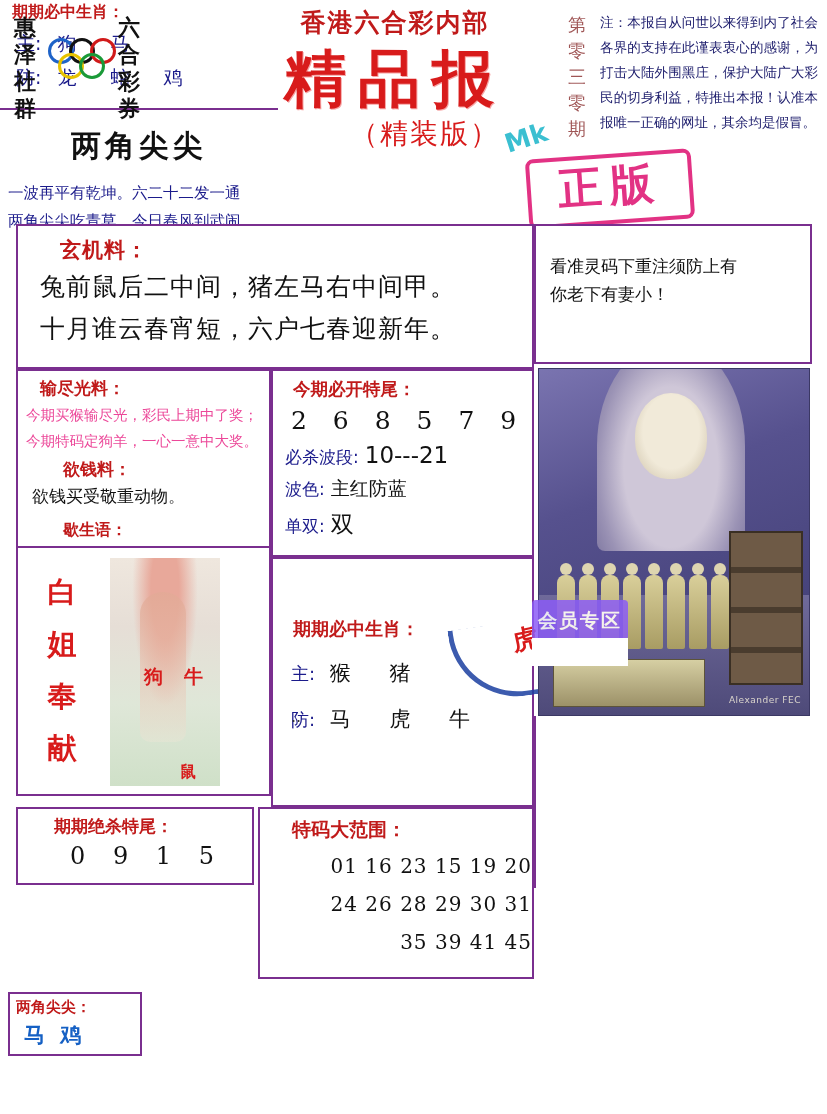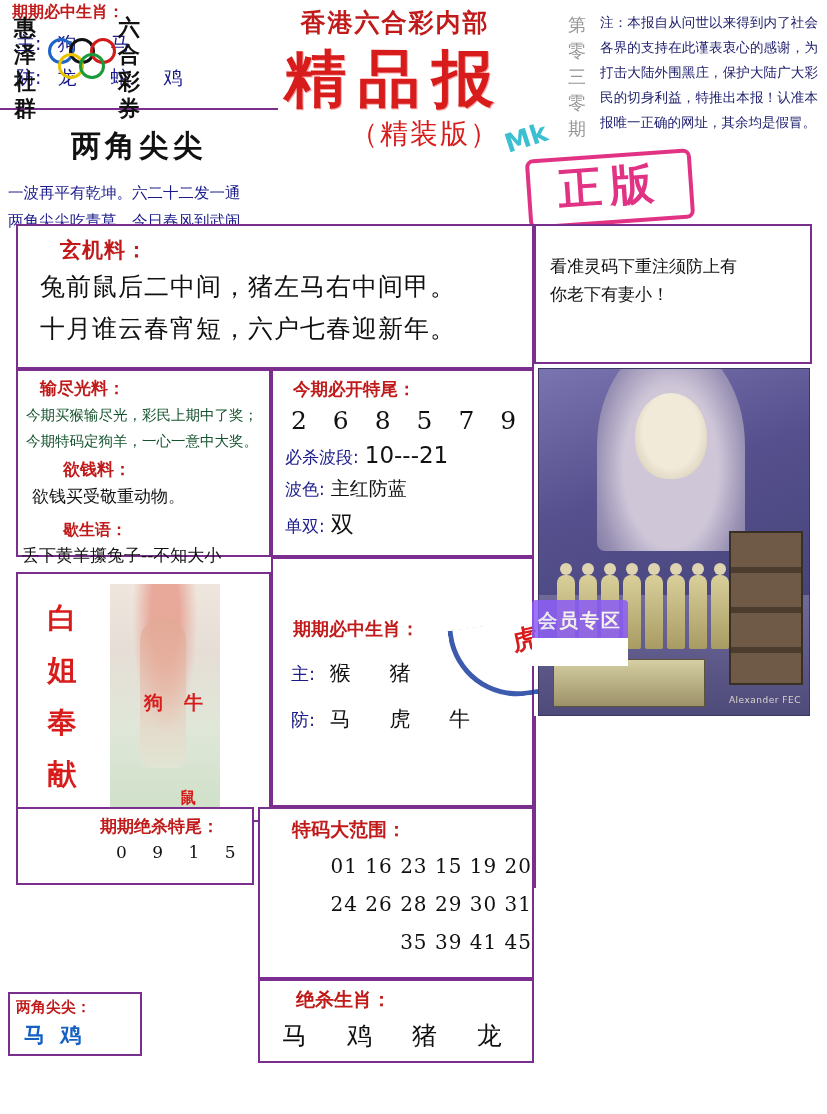--- a/index.html
+++ b/index.html
@@ -99,21 +99,21 @@
     color: #d81b1b;
     letter-spacing: 2px;
     padding-left: 60px;
   }
   .issue-col {
     position: absolute;
     left: 563px; top: 10px;
     width: 28px;
     font-size: 18px;
     line-height: 26px;
-    color: #737373;
+    color: #7f1d1d;
     text-align: center;
     opacity: .75;
   }
   .notice {
     position: absolute;
     left: 600px; top: 8px;
     width: 218px;
     font-size: 13.5px;
     line-height: 25px;
     color: #1b1b6b;
@@ -183,21 +183,21 @@
   #shujin .hd1 {
     margin: 6px 0 0 22px;
     font-size: 17px;
     color: #c01a1a;
     font-weight: bold;
   }
   #shujin .tx {
     margin: 4px 0 0 8px;
     font-size: 14.5px;
     line-height: 22px;
-    color: #14532d;
+    color: #ec4899;
   }
   #shujin .hd2 {
     margin: 6px 0 0 45px;
     font-size: 17px;
     color: #c01a1a;
     font-weight: bold;
   }
   #shujin .tx2 {
     margin: 4px 0 12px 14px;
     font-size: 17px;
@@ -209,21 +209,21 @@
     color: #c01a1a;
     font-weight: bold;
   }
   #shujin .tx3 {
     margin: 3px 0 0 4px;
     font-size: 17px;
     color: #111;
   }
 
   #baijie {
-    left: 16px; top: 570px; width: 255px; height: 250px; padding-left: 22px;
+    left: 16px; top: 544px; width: 255px; height: 250px; padding-left: 22px;
   }
   #baijie .vcol {
     position: absolute;
     left: 24px; top: 18px;
     width: 40px;
     font-size: 29px;
     line-height: 52px;
     color: #d81b1b;
     font-weight: bold;
     text-align: center;
@@ -264,31 +264,31 @@
   #baijie .an3 {
     position: absolute;
     left: 162px; top: 214px;
     font-size: 16px;
     color: #d81b1b;
     font-weight: bold;
     z-index: 3;
   }
 
   #jueshatewei {
-    left: 16px; top: 805px; width: 238px; height: 78px; padding-left: 46px;
+    left: 16px; top: 805px; width: 238px; height: 78px;
   }
   #jueshatewei .hd {
     margin: 6px 0 0 36px;
     font-size: 17px;
     color: #c01a1a;
     font-weight: bold;
   }
   #jueshatewei .nums {
     margin: 4px 0 16px 52px;
-    font-size: 17px;
+    font-size: 24px;
     letter-spacing: 10px;
     color: #111;
     font-family: "DejaVu Serif", serif;
   }
 
   #bizhong {
     left: 8px; top: 880px; width: 246px; height: 106px;
     border: none;
   }
   #bizhong .hd {
@@ -668,24 +668,20 @@
     <div class="v">马 鸡</div>
   </div>
 
   <div class="box" id="fanwei">
     <div class="hd">特码大范围：</div>
     <div class="nums">01  16  23  15  19  20</div>
     <div class="nums">24  26  28  29  30  31</div>
     <div class="nums">35  39  41  45</div>
   </div>
 
-  <div class="box" id="jueshasx">
-    <div class="hd">绝杀生肖：</div>
-    <div class="v">马 鸡 猪 龙</div>
-  </div>
 
   <div class="box" id="rtop">
     <div class="tx">看准灵码下重注须防上有</div>
     <div class="tx" style="margin-top:0">你老下有妻小！</div>
   </div>
 
   <div id="rpic">
     <div class="arch"></div>
     <div class="face"></div>
     <div class="ground"></div>

